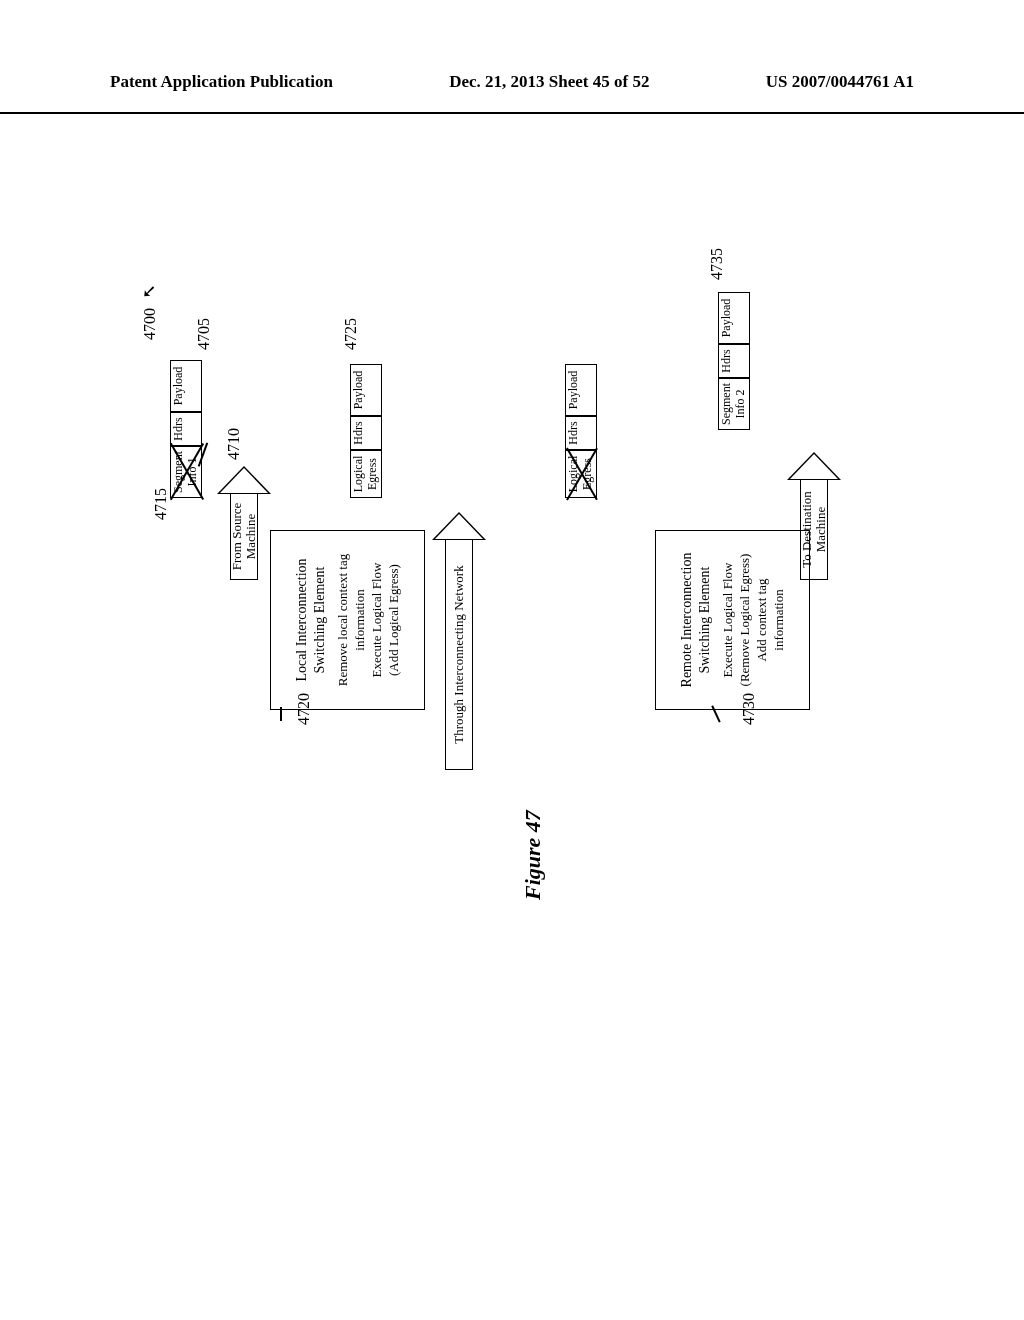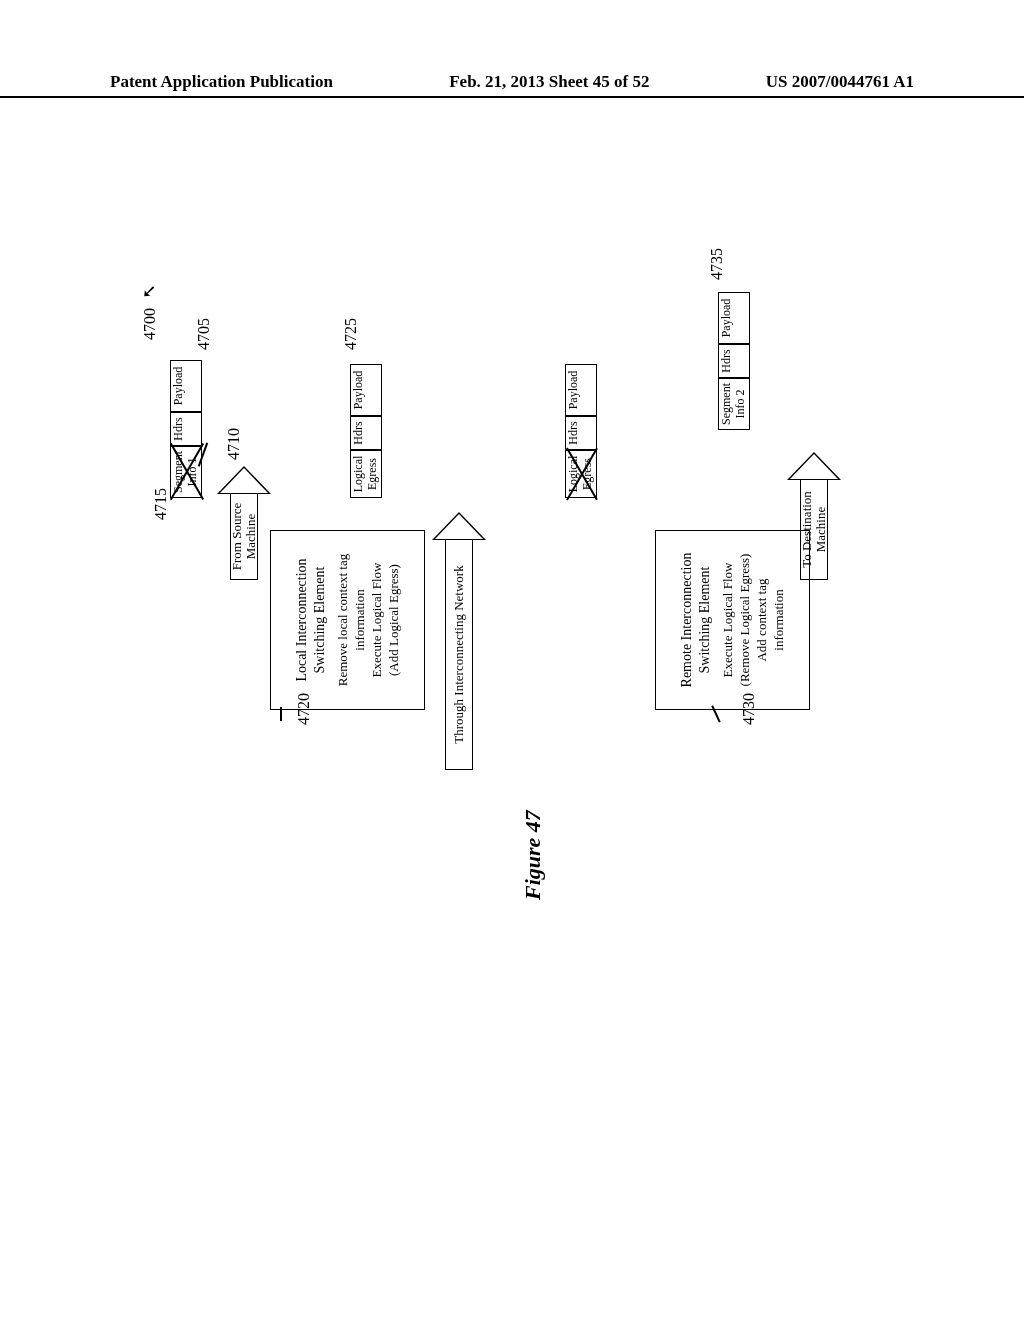--- a/index.html
+++ b/index.html
@@ -13,21 +13,21 @@
     position: relative;
   }
   .page-header {
     position: absolute;
     top: 72px;
     left: 0;
     right: 0;
     width: 100%;
     display: flex;
     justify-content: space-between;
-    padding: 0 110px 4px 110px;
+    padding: 0 110px 20px 110px;
     border-bottom: 2px solid #000;
     font-size: 17px;
     font-weight: bold;
   }
   .figure-area {
     position: absolute;
     top: 130px;
     left: 100px;
     width: 820px;
     height: 1060px;
@@ -133,21 +133,21 @@
     transform: rotate(-90deg);
     font-size: 18px;
     margin-left: 4px;
   }
 </style>
 </head>
 <body>
 
 <div class="page-header">
   <span>Patent Application Publication</span>
-  <span>Feb. 21, 2013  Sheet 45 of 52</span>
+  <span>Dec. 21, 2013  Sheet 45 of 52</span>
   <span>US 2007/0044761 A1</span>
 </div>
 
 <div class="figure-area">
 
   <div class="el rotated ref-label" style="top:210px; left:38px;">
     <span>4700</span>
     <span class="arrowhead-up">➚</span>
   </div>
 

